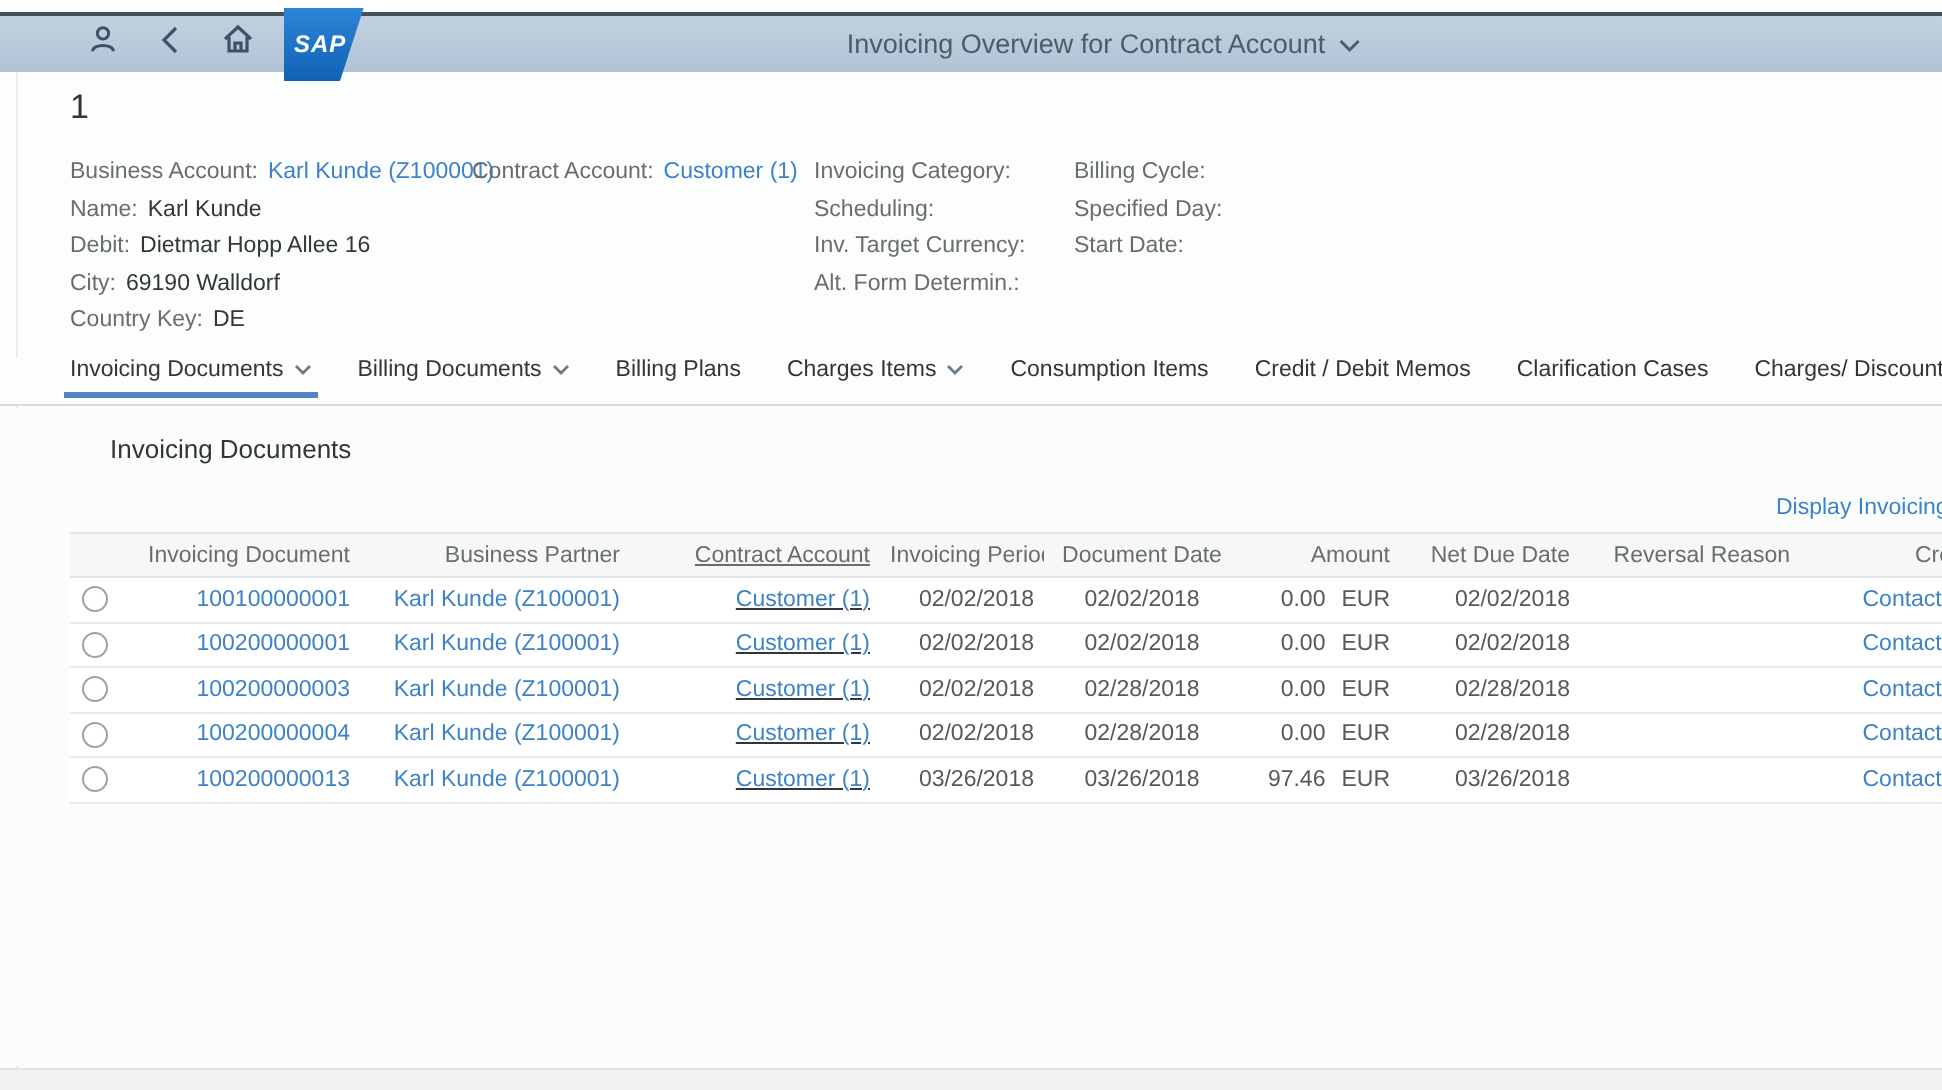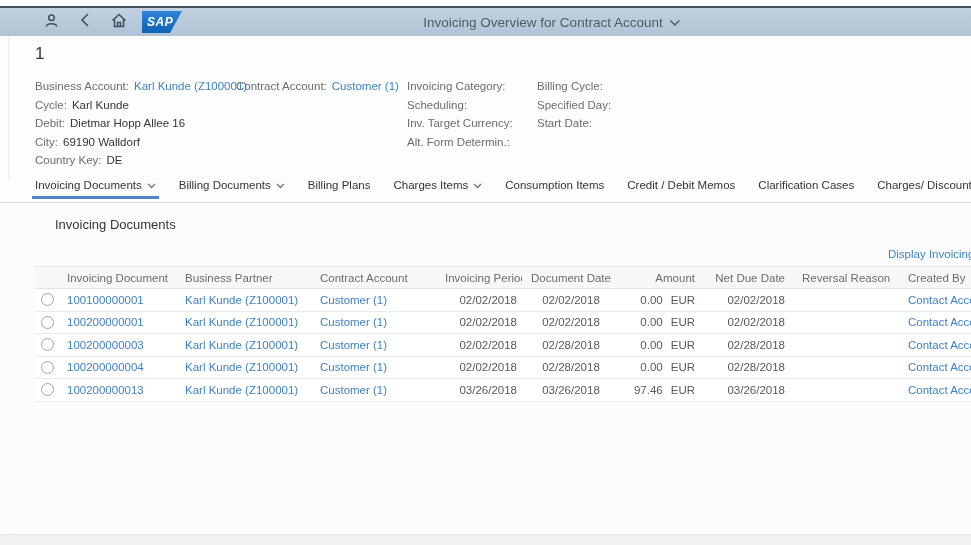--- a/index.html
+++ b/index.html
@@ -15,21 +15,21 @@
   
   .shellbar {
     position:absolute; top:8px; left:0; width:100%; height:28px;
     background:linear-gradient(#c1d1e0,#b1c3d5);
     display:flex; align-items:center;
   }
   .shell-icons { display:flex; align-items:center; gap:16px; padding-left:42px; }
   .shell-icon { width:18px; height:18px; display:flex; align-items:center; justify-content:center; cursor:pointer; }
   .shell-icon svg { stroke:#3f5163; fill:none; stroke-width:1.6; }
   .sap-logo {
-    margin-left:14px; width:40px; height:22px;
+    margin-left:14px; width:40px; height:37px;
     background:linear-gradient(#2e84d8,#0f62b4);
     clip-path:polygon(0 0, 100% 0, 70% 100%, 0 100%);
     color:#ffffff; font-weight:bold; font-style:italic; font-size:12px;
     display:flex; align-items:center; padding-left:5px; letter-spacing:.5px;
   }
   .shell-title {
     position:absolute; left:552px; top:50%; transform:translate(-50%,-50%);
     font-size:13.5px; color:#4e5b68; display:flex; align-items:flex-end; gap:7px; white-space:nowrap; cursor:pointer;
   }
   .shell-title svg { stroke:#4e5b68; fill:none; stroke-width:1.5; }
@@ -57,23 +57,23 @@
 
   
   .content { position:absolute; top:204px; left:0; width:100%; height:329px; background:#fbfcfc; }
   .section-title { position:absolute; left:55px; top:13px; font-size:13px; color:#32363a; }
   .display-link { position:absolute; left:888px; top:44px; font-size:11.5px; white-space:nowrap; }
 
   
   .table { position:absolute; left:35px; top:62px; width:990px; font-size:11.5px; }
   .trow { display:flex; align-items:center; height:22.5px; background:#ffffff; border-bottom:1px solid #e9eaec; }
   .thead { height:23px; background:#f6f7f7; border-top:1px solid #e3e4e6; border-bottom:1px solid #e3e4e6; color:#6a6d70; }
-  .cell { padding:0 5px; overflow:hidden; white-space:nowrap; }
+  .cell { padding:0 5px; overflow:hidden; white-space:nowrap;text-align:right; }
   .c-sel { width:27px; padding:0 0 0 6px; }
-  .c-doc { width:118px; } .c-bp { width:135px; } .c-ca { width:125px; }
+  .c-doc { width:118px; } .c-bp { width:135px; } .c-ca { width:125px;text-decoration:underline; }
   .c-period { width:82px; text-align:right; }
   .c-ddate { width:98px; text-align:center; }
   .c-amt { width:80px; text-align:right; }
   .c-ndd { width:90px; text-align:right; }
   .c-rev { width:110px; padding-left:12px; }
   .c-cb { width:120px; padding-left:8px; }
   .num { color:#55595e; }
   .radio {
     width:13px; height:13px; border-radius:50%;
     border:1px solid #9aa3ab; background:#ffffff; cursor:pointer;
@@ -129,21 +129,21 @@
             <polyline points="1,1 5.5,5.5 10,1"></polyline>
           </svg>
       </span>
     </div>
   </div>
 
   <div class="object-id">1</div>
 
   <div class="form-col col1">
     <div><span class="flabel">Business Account:</span><span class="fvalue link">Karl Kunde (Z100001)</span></div>
-    <div><span class="flabel">Cycle:</span><span class="fvalue">Karl Kunde</span></div>
+    <div><span class="flabel">Name:</span><span class="fvalue">Karl Kunde</span></div>
     <div><span class="flabel">Debit:</span><span class="fvalue">Dietmar Hopp Allee 16</span></div>
     <div><span class="flabel">City:</span><span class="fvalue">69190 Walldorf</span></div>
     <div><span class="flabel">Country Key:</span><span class="fvalue">DE</span></div>
   </div>
 
   <div class="form-col col2">
     <div><span class="flabel">Contract Account:</span><span class="fvalue link">Customer (1)</span></div>
   </div>
 
   <div class="form-col col3">

